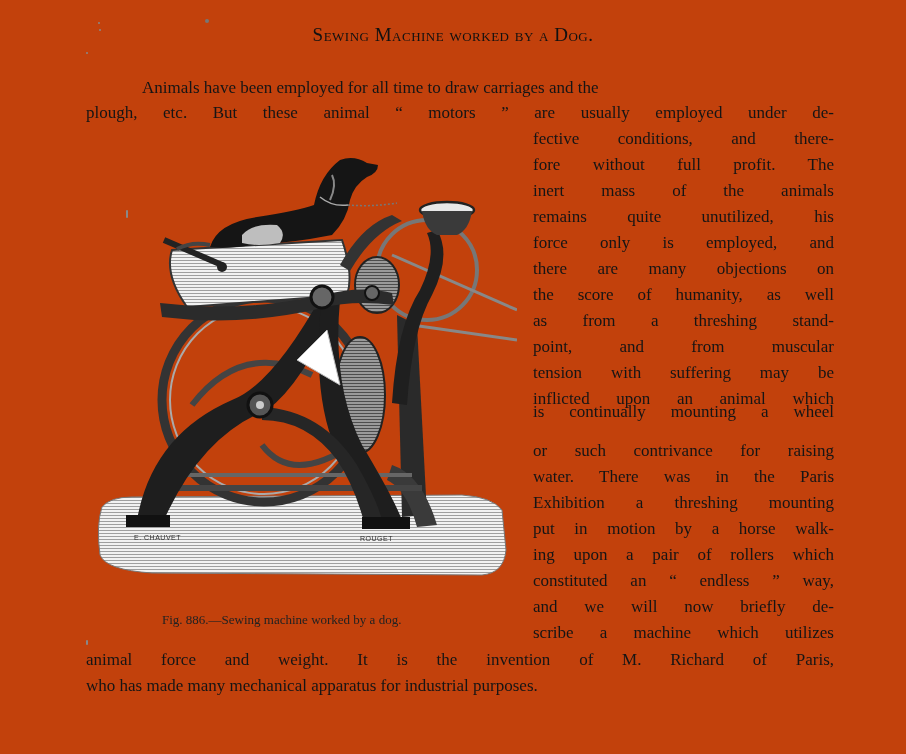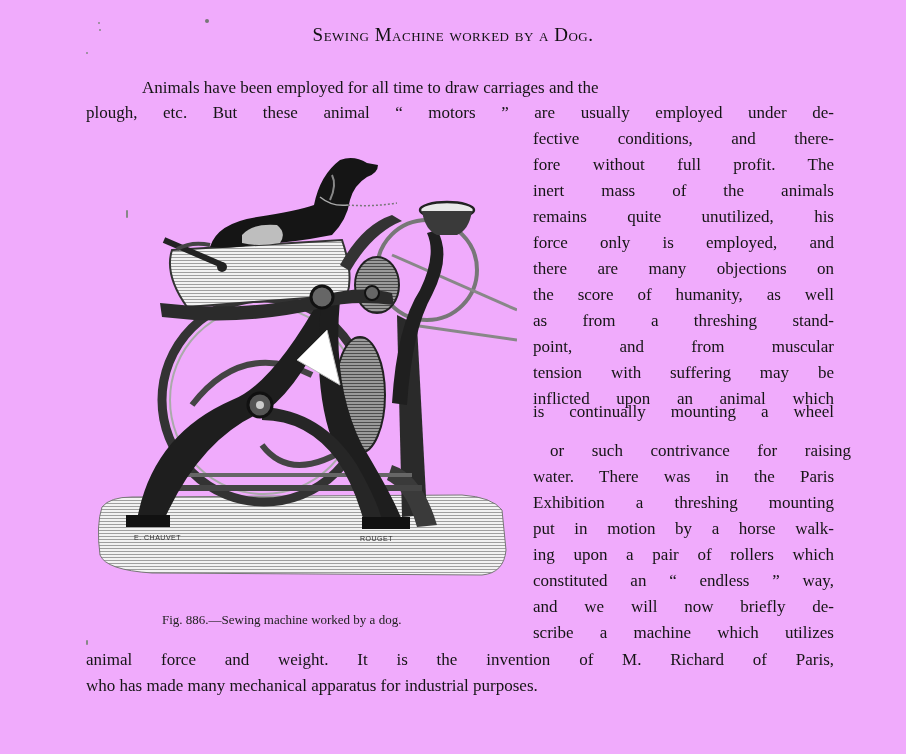--- a/index.html
+++ b/index.html
@@ -1,18 +1,18 @@
 <!DOCTYPE html>
 <html><head>
 <meta charset="utf-8">
 <style>
   html, body { margin:0; padding:0; background:#ffffff; }
   body { width:906px; height:754px; position:relative; overflow:hidden;
          font-family:"DejaVu Serif", "Liberation Serif", serif; color:#1a1a1a; }
-  .page { position:absolute; left:0; top:0; width:906px; height:754px; background:#f0abfc; }
+  .page { position:absolute; left:0; top:0; width:906px; height:754px; background:#c2410c; }
   .title { position:absolute; left:0; top:24px; width:906px; text-align:center;
            font-family:"Liberation Serif", serif; font-size:19px; letter-spacing:0.5px;
            font-variant:small-caps; color:#111; }
   .line { position:absolute; font-family:"Liberation Serif", serif; font-size:17px;
           color:#151515; white-space:nowrap; line-height:24px; }
   .full { left:86px; width:748px; text-align:justify; text-align-last:justify; }
   .col { left:533px; width:301px; text-align:justify; text-align-last:justify; }
   .indent { left:142px; width:692px; }
   .last { text-align-last:left; }
   .figure { position:absolute; left:92px; top:145px; width:425px; height:455px; }
@@ -35,21 +35,21 @@
   <div class="line col" style="top:179px;">inert mass of the animals</div>
   <div class="line col" style="top:205px;">remains quite unutilized, his</div>
   <div class="line col" style="top:231px;">force only is employed, and</div>
   <div class="line col" style="top:257px;">there are many objections on</div>
   <div class="line col" style="top:283px;">the score of humanity, as well</div>
   <div class="line col" style="top:309px;">as from a threshing stand-</div>
   <div class="line col" style="top:335px;">point, and from muscular</div>
   <div class="line col" style="top:361px;">tension with suffering may be</div>
   <div class="line col" style="top:387px;">inflicted upon an animal which</div>
   <div class="line col" style="top:400px;">is continually mounting a wheel</div>
-  <div class="line col" style="top:439px;margin-left:17px;">or such contrivance for raising</div>
+  <div class="line col" style="top:439px;">or such contrivance for raising</div>
   <div class="line col" style="top:465px;">water.  There was in the Paris</div>
   <div class="line col" style="top:491px;">Exhibition a threshing mounting</div>
   <div class="line col" style="top:517px;">put in motion by a horse walk-</div>
   <div class="line col" style="top:543px;">ing upon a pair of rollers which</div>
   <div class="line col" style="top:569px;">constituted an “ endless ” way,</div>
   <div class="line col" style="top:595px;">and we will now briefly de-</div>
   <div class="line col" style="top:621px;">scribe a machine which utilizes</div>
 
   <div class="line full" style="top:648px;">animal force and weight.  It is the invention of M. Richard of Paris,</div>
   <div class="line full last" style="top:674px;">who has made many mechanical apparatus for industrial purposes.</div>

